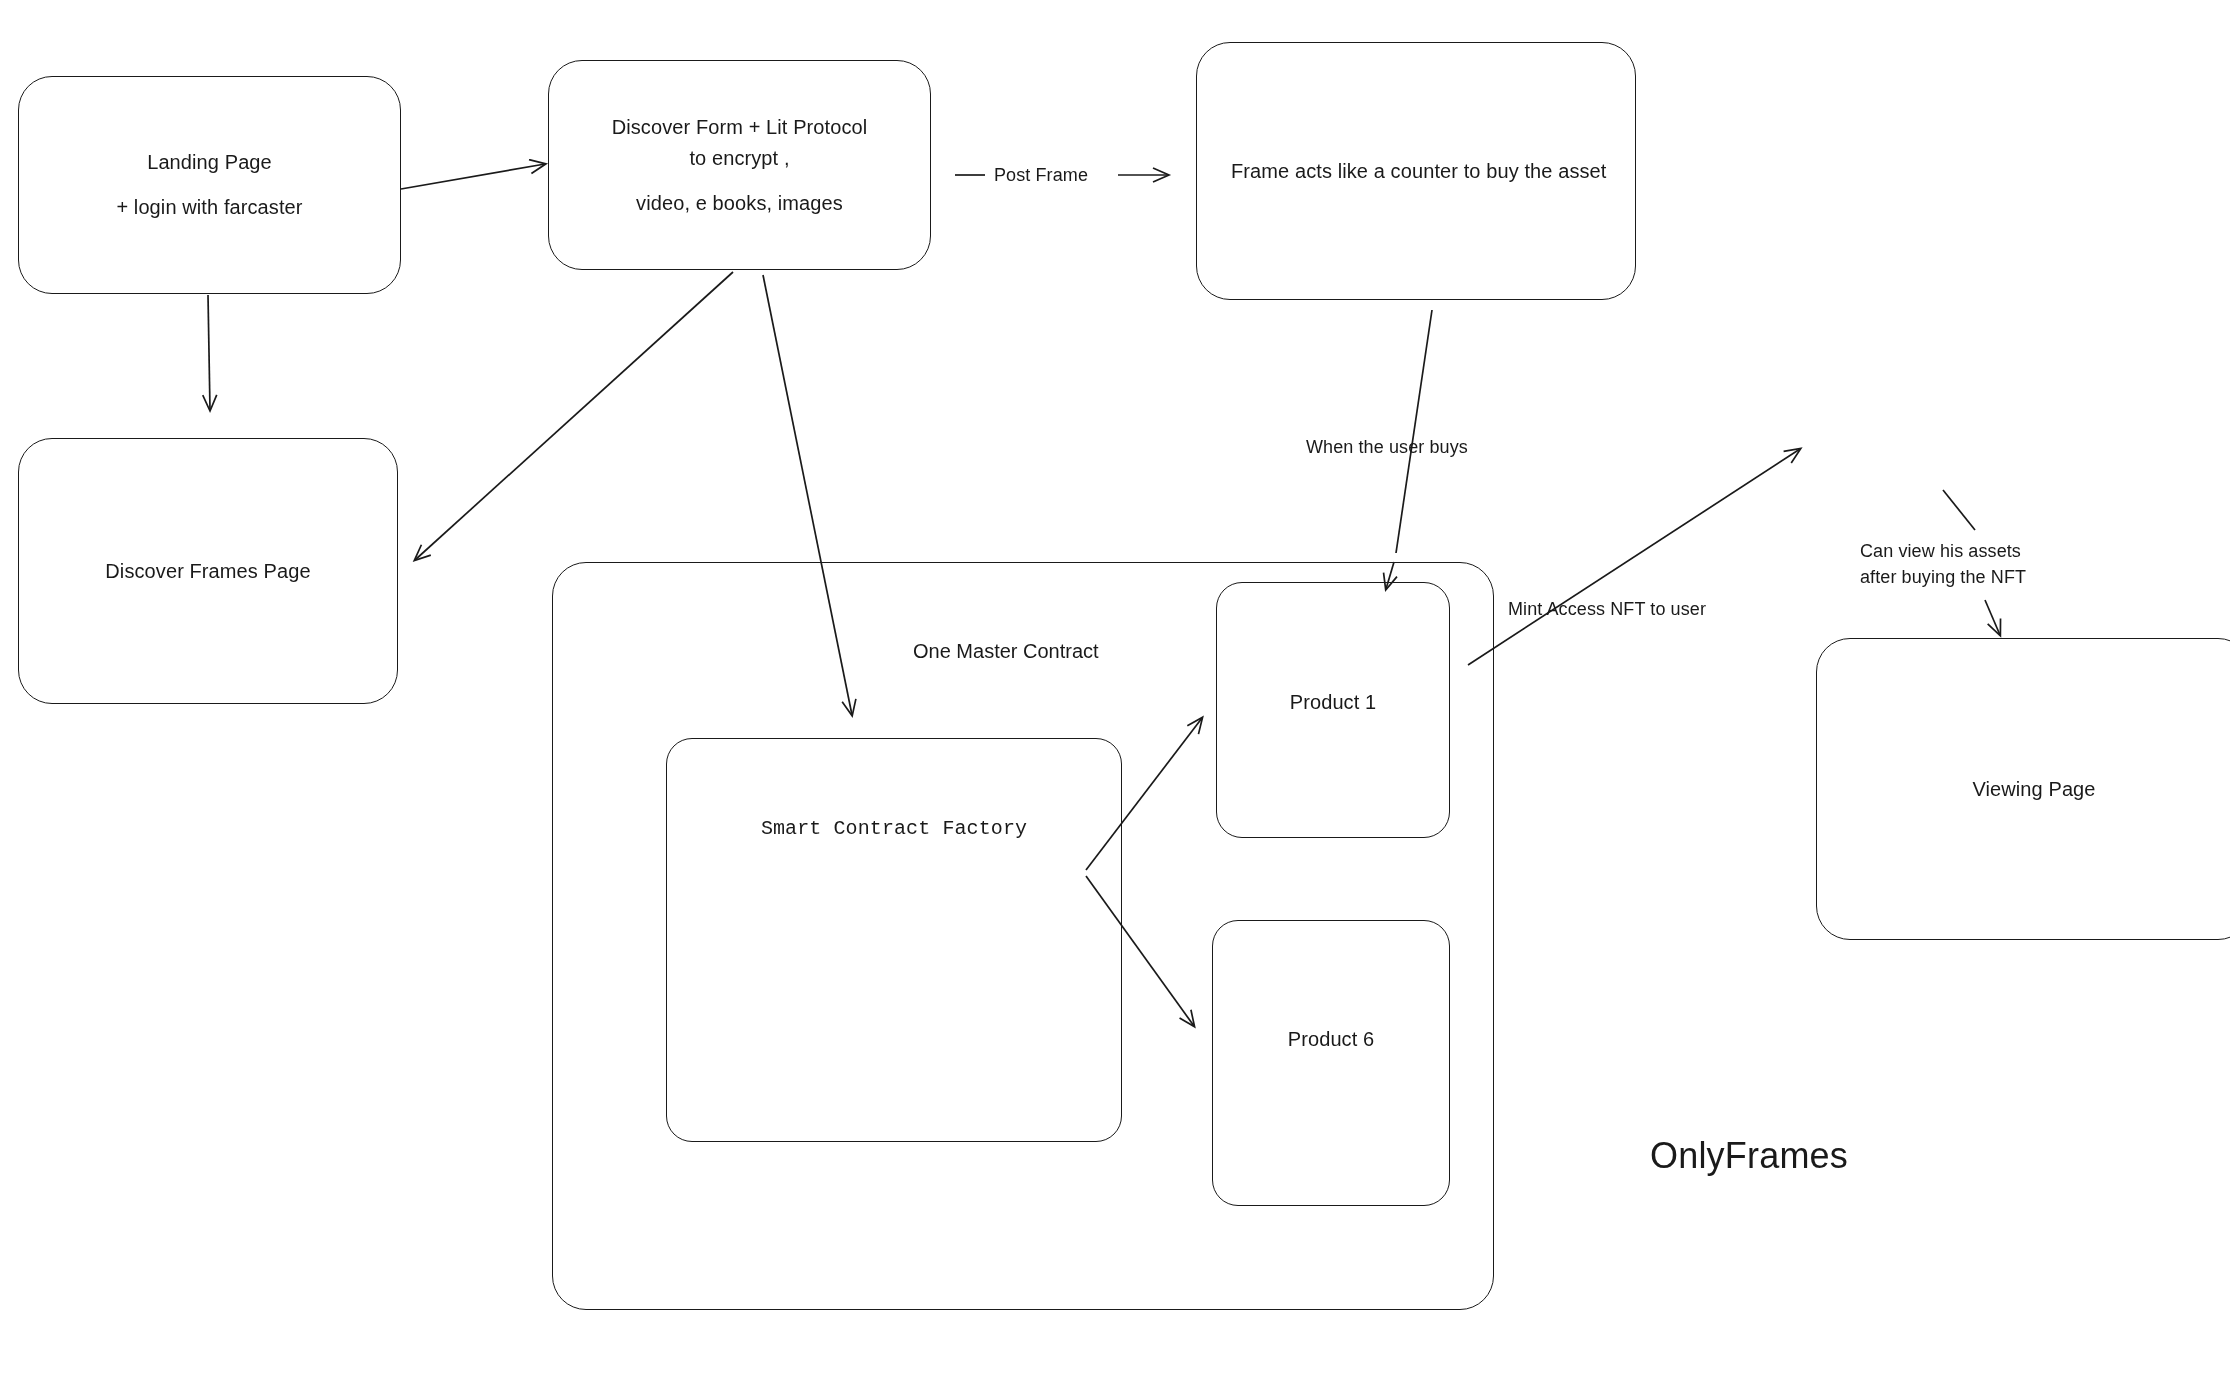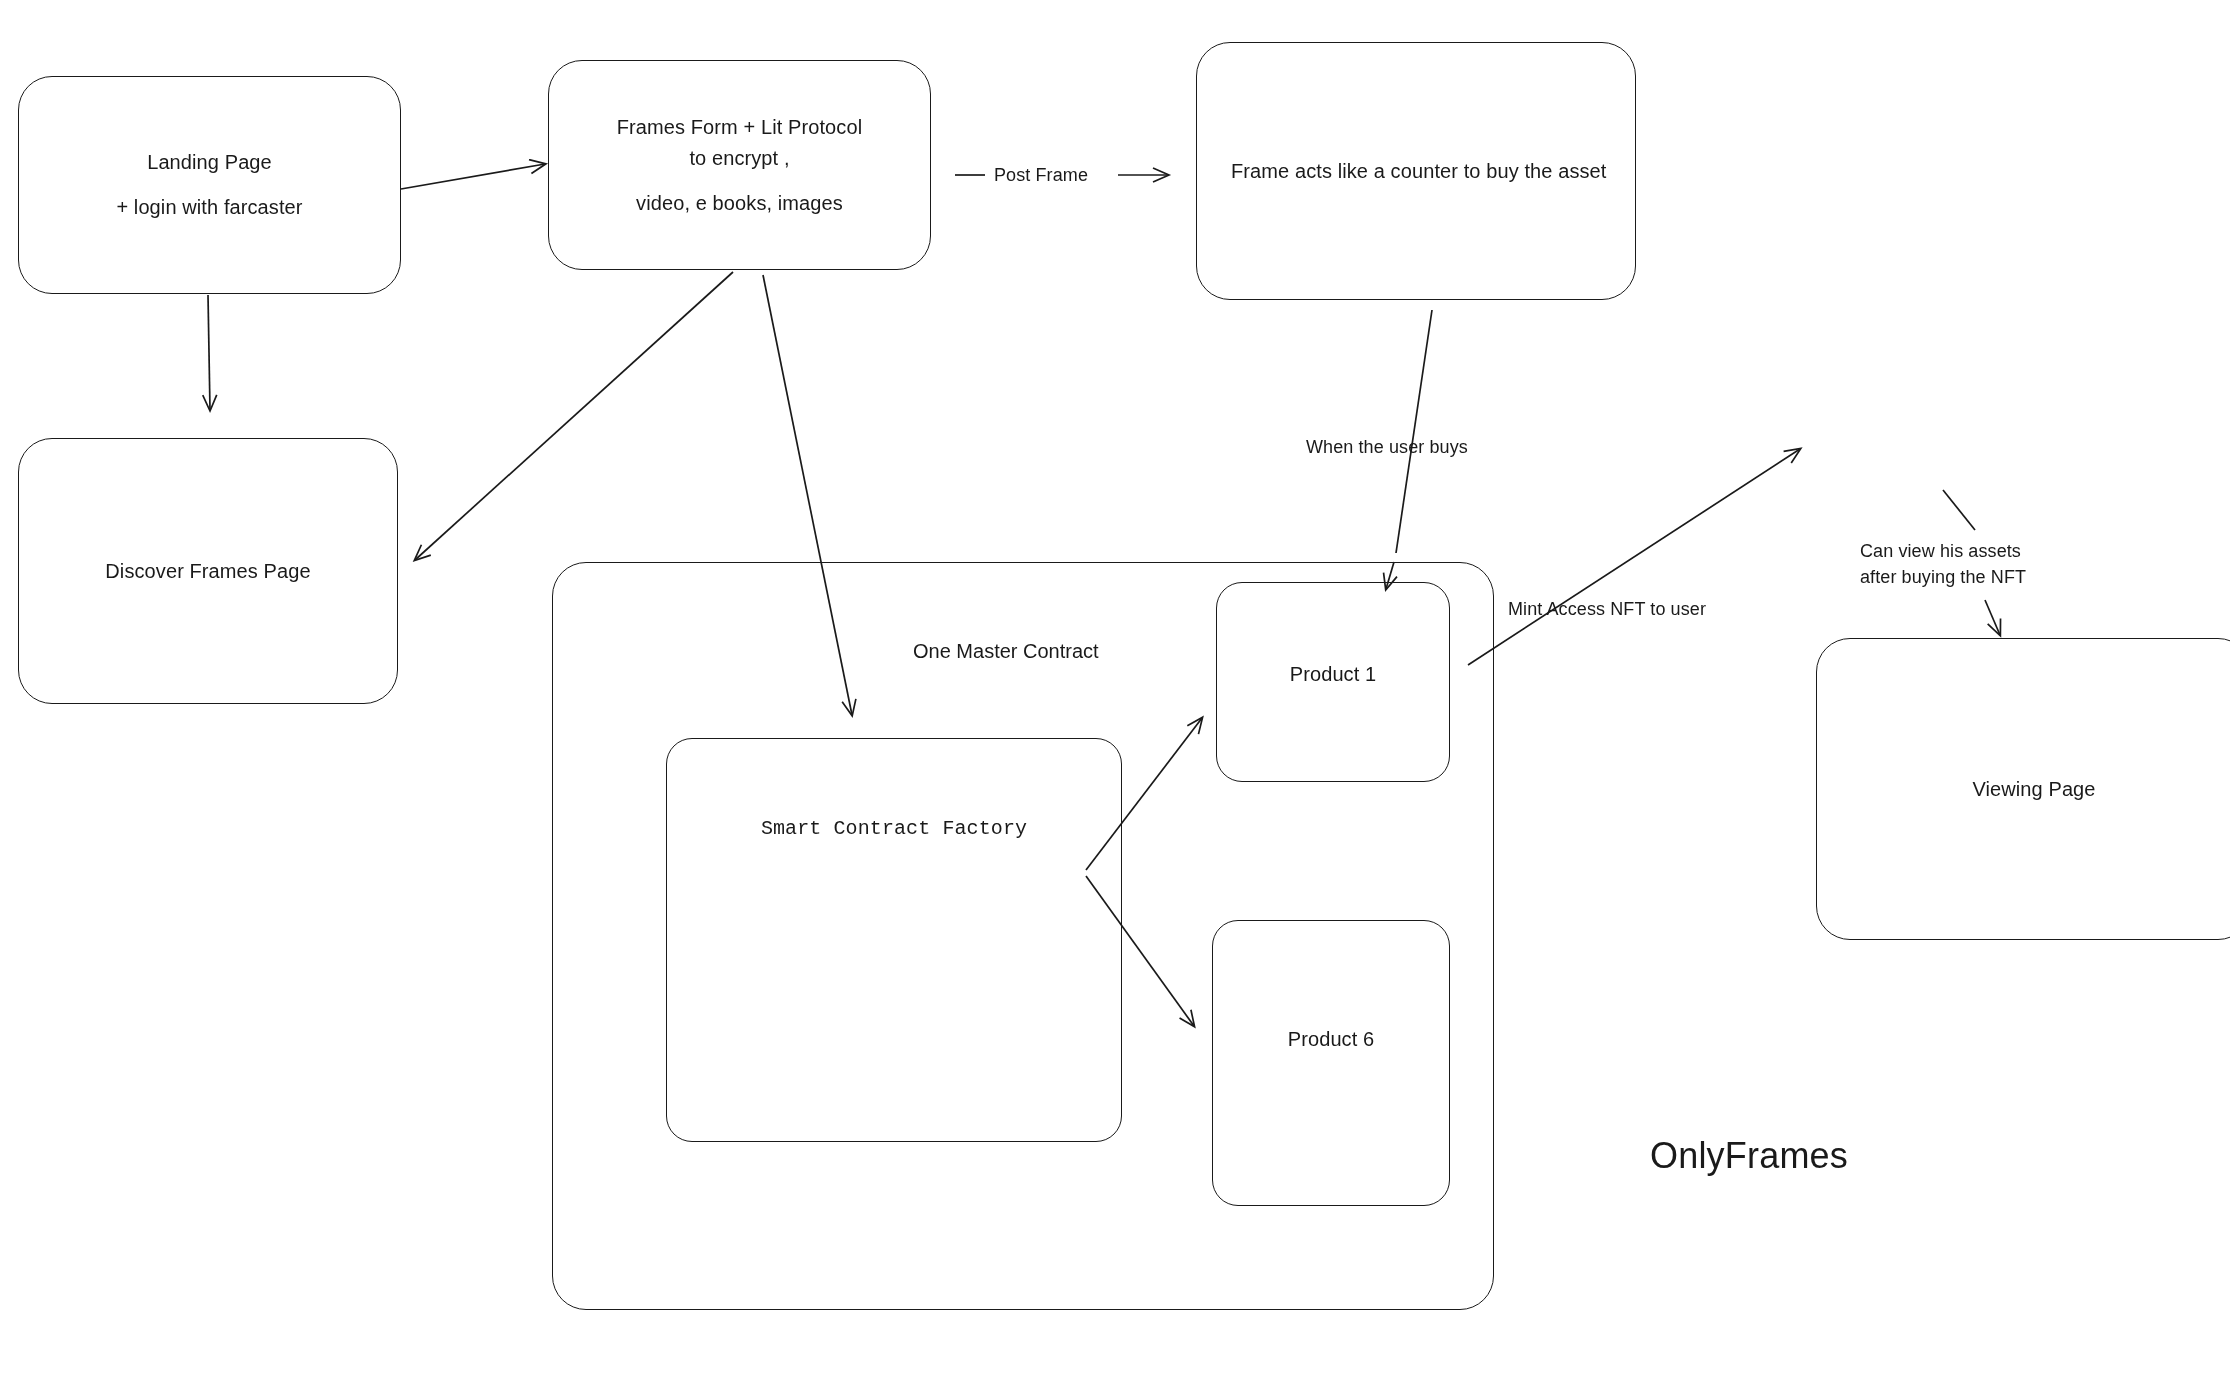--- a/index.html
+++ b/index.html
@@ -125,21 +125,21 @@
   <div class="node" style="left:18px; top:76px; width:383px; height:218px;">
     <div class="body">
       <span>Landing Page</span>
       <span class="blank-line"></span>
       <span>+ login with farcaster</span>
     </div>
   </div>
 
   <div class="node" style="left:548px; top:60px; width:383px; height:210px;">
     <div class="body">
-      <span>Frames Form + Lit Protocol</span><br>
+      <span>Discover Form + Lit Protocol</span><br>
       <span>to encrypt ,</span>
       <span class="blank-line"></span>
       <span>video, e books, images</span>
     </div>
   </div>
 
   <div class="node left-align" style="left:1196px; top:42px; width:440px; height:258px;">
     <div class="body">Frame acts like a counter to buy the asset</div>
   </div>
 
@@ -147,21 +147,21 @@
     <div class="body">Discover Frames Page</div>
   </div>
 
   <div class="container-node" style="left:552px; top:562px; width:942px; height:748px;"></div>
   <div class="group-label" style="left:913px; top:640px;">One Master Contract</div>
 
   <div class="node small-radius" style="left:666px; top:738px; width:456px; height:404px;font-family:Liberation Mono, monospace;">
     <div class="body" style="position:relative; top:-112px;">Smart Contract Factory</div>
   </div>
 
-  <div class="node small-radius" style="left:1216px; top:582px; width:234px; height:200px;">
+  <div class="node small-radius" style="left:1216px; top:582px; width:234px; height:256px;">
     <div class="body" style="position:relative; top:-8px;">Product 1</div>
   </div>
 
   <div class="node small-radius" style="left:1212px; top:920px; width:238px; height:286px;">
     <div class="body" style="position:relative; top:-24px;">Product 6</div>
   </div>
 
 
   <div class="node" style="left:1816px; top:638px; width:436px; height:302px;">
     <div class="body">Viewing Page</div>

